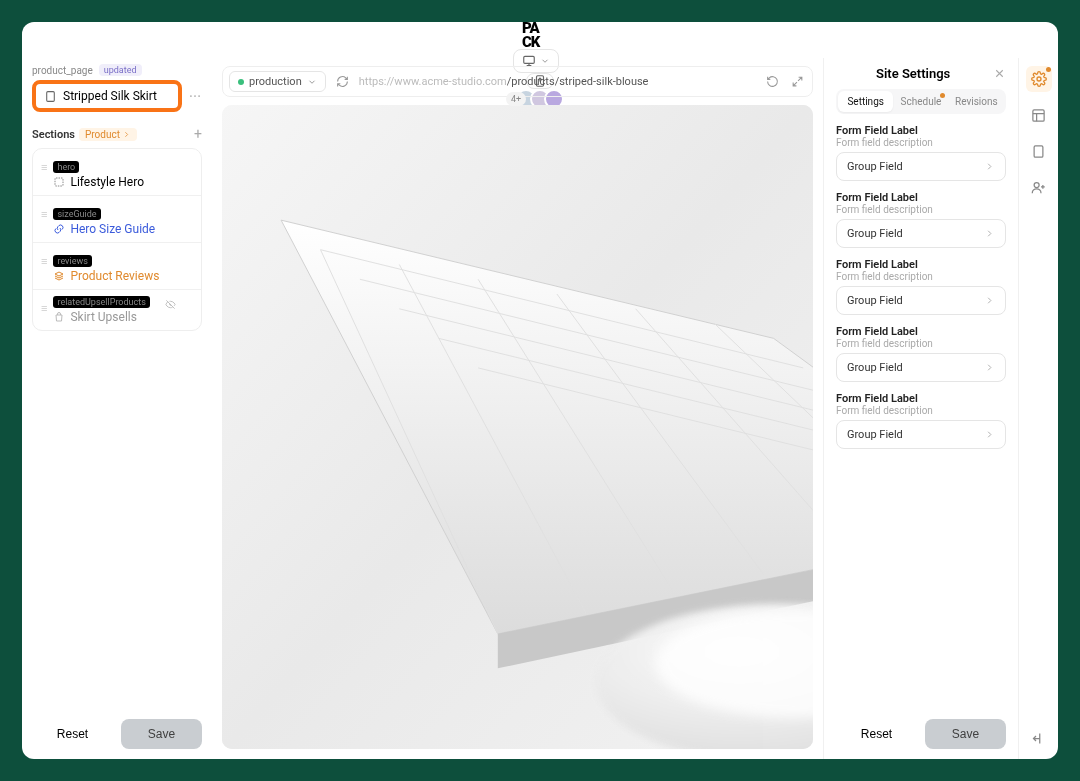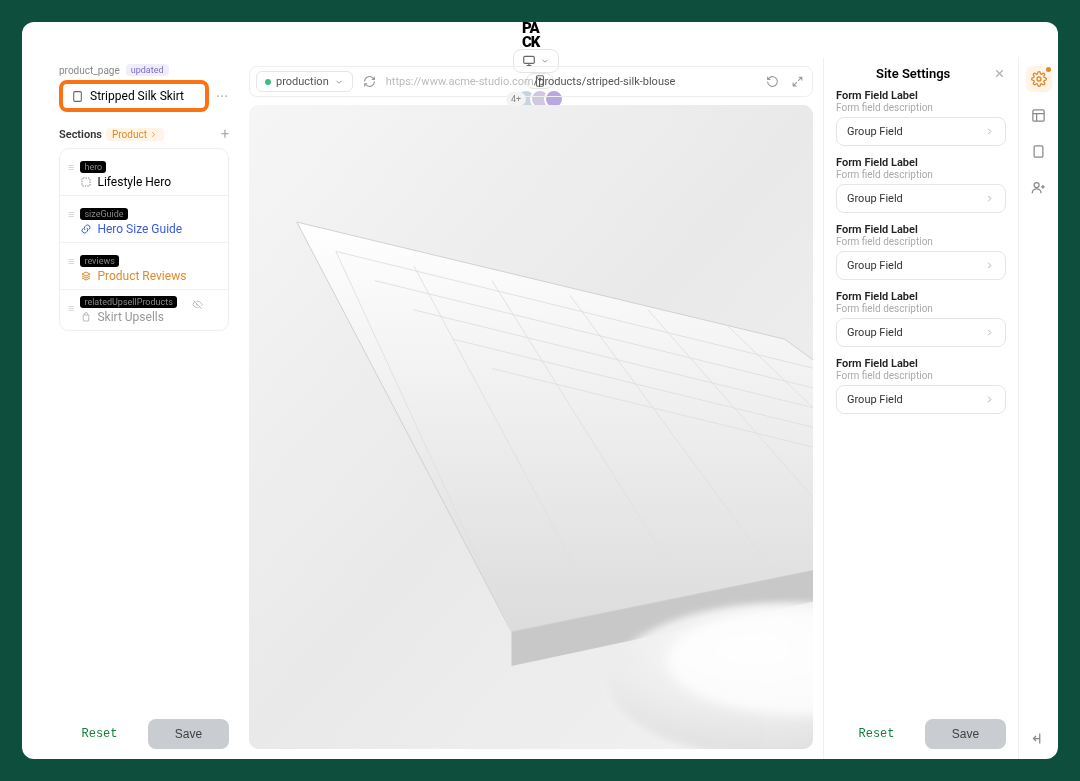--- a/index.html
+++ b/index.html
@@ -10,21 +10,21 @@
 .logo span { display: block; }
 .device-btn { display:flex; align-items:center; gap:4px; border:1px solid #e5e5e5; border-radius:8px; padding:4px 8px; background:#fff; cursor:pointer; margin-right:8px; }
 .icon-btn-sq { display:flex; align-items:center; justify-content:center; border:1px solid #e5e5e5; border-radius:8px; width:28px; height:28px; background:#fff; cursor:pointer; }
 .spacer { flex:1; }
 .avatars { display:flex; align-items:center; margin-right:10px; }
 .avatar-badge { background:#f3f3f3; color:#888; font-size:9px; border-radius:10px; padding:2px 5px; margin-right:-4px; z-index:1; }
 .avatar { width:20px; height:20px; border-radius:50%; background:#ccc; border:2px solid #fff; margin-left:-6px; }
 .publish-btn { background:#111; color:#fff; border:none; border-radius:8px; padding:6px 14px; font-size:13px; display:flex; align-items:center; gap:6px; cursor:pointer; margin-right:6px; }
 .kebab { width:24px; height:24px; display:flex; align-items:center; justify-content:center; cursor:pointer; color:#888; border-radius:6px; }
 
-.main { flex:1; display:flex; overflow:hidden;padding-left:27px; }
+.main { flex:1; display:flex; overflow:hidden; }
 
 .left-panel { width:190px; display:flex; flex-direction:column; padding:6px 10px 10px 10px; }
 .lp-top { display:flex; align-items:center; gap:6px; font-size:10px; color:#888; margin-bottom:4px; }
 .pill { background:#f0eefa; color:#7a6fc7; border-radius:4px; padding:1px 5px; font-size:9px; }
 .lp-title-row { display:flex; align-items:center; gap:6px; margin-bottom:8px; }
 .lp-title-box { flex:1; display:flex; align-items:center; gap:6px; border:4px solid #f97316; border-radius:8px; padding:5px 8px; font-size:12px; }
 .lp-title-box svg { flex-shrink:0; }
 .lp-more { color:#aaa; cursor:pointer; }
 .lp-sections-hdr { display:flex; align-items:center; gap:4px; font-size:11px; color:#555; margin:6px 0 6px 0; }
 .chip-orange { background:#fff4e6; color:#e08a2e; border-radius:4px; padding:1px 6px; font-size:10px; display:flex; align-items:center; gap:2px; cursor:pointer; }
@@ -35,21 +35,21 @@
 .drag { color:#ccc; font-size:11px; cursor:grab; margin-top:6px; }
 .sec-body { flex:1; min-width:0; }
 .sec-tag { display:inline-block; background:#000000; color:#888; font-size:9px; border-radius:3px; padding:1px 4px; margin-bottom:2px; }
 .sec-title { display:flex; align-items:center; gap:5px; font-size:12px; }
 .sec-title.blue { color:#3b5bdb; }
 .sec-title.orange { color:#e08a2e; }
 .sec-title.muted { color:#999; }
 .sec-eye { color:#bbb; margin-left:4px; }
 .lp-footer { margin-top:auto; display:flex; gap:8px; padding-top:10px; }
 .btn { flex:1; border:none; border-radius:8px; padding:8px 0; font-size:12px; cursor:pointer; }
-.btn.ghost { background:#fff; color:#15803d;font-family:Liberation Mono, monospace; }
+.btn.ghost { background:#fff; color:#000000; }
 .btn.primary { background:#c9cdd1; color:#404040; }
 
 .center { flex:1; padding:8px 10px 10px 10px; display:flex; flex-direction:column; }
 .url-bar { display:flex; align-items:center; gap:8px; margin-bottom:8px; border:1px solid #eee; border-radius:8px; padding:4px 6px; }
 .env-chip { display:flex; align-items:center; gap:5px; border:1px solid #e5e5e5; border-radius:6px; padding:3px 8px; font-size:11px; color:#555; cursor:pointer; }
 .dot-green { width:6px; height:6px; background:#3abf7c; border-radius:50%; }
 .url-text { flex:1; font-size:11px; color:#bbb; overflow:hidden; white-space:nowrap; }
 .url-text .path { color:#555; }
 .url-icon { color:#999; cursor:pointer; padding:2px; }
 .preview { flex:1; border-radius:10px; overflow:hidden; background:linear-gradient(135deg,#f5f5f5 0%,#e8e8e8 50%,#f0f0f0 100%); position:relative; }
@@ -294,20 +294,25 @@
 
     <div class="right-panel">
       <div class="rp-header">
         <span class="rp-title">Site Settings</span>
         <span class="rp-close">
           <svg width="13" height="13" viewBox="0 0 24 24" fill="none" stroke="#aaa" stroke-width="2">
               <path d="M6 6l12 12M18 6L6 18"></path>
             </svg>
         </span>
       </div>
+      <div class="tabs">
+        <div class="tab active">Settings</div>
+        <div class="tab"><span>Schedule</span><span class="badge-dot"></span></div>
+        <div class="tab">Revisions</div>
+      </div>
 
       <div class="field-block">
         <div class="fb-label">Form Field Label</div>
         <div class="fb-desc">Form field description</div>
         <div class="fb-input">
           <span>Group Field</span>
           <svg width="11" height="11" viewBox="0 0 24 24" fill="none" stroke="#aaa" stroke-width="2">
               <path d="M9 6l6 6-6 6"></path>
             </svg>
         </div>

